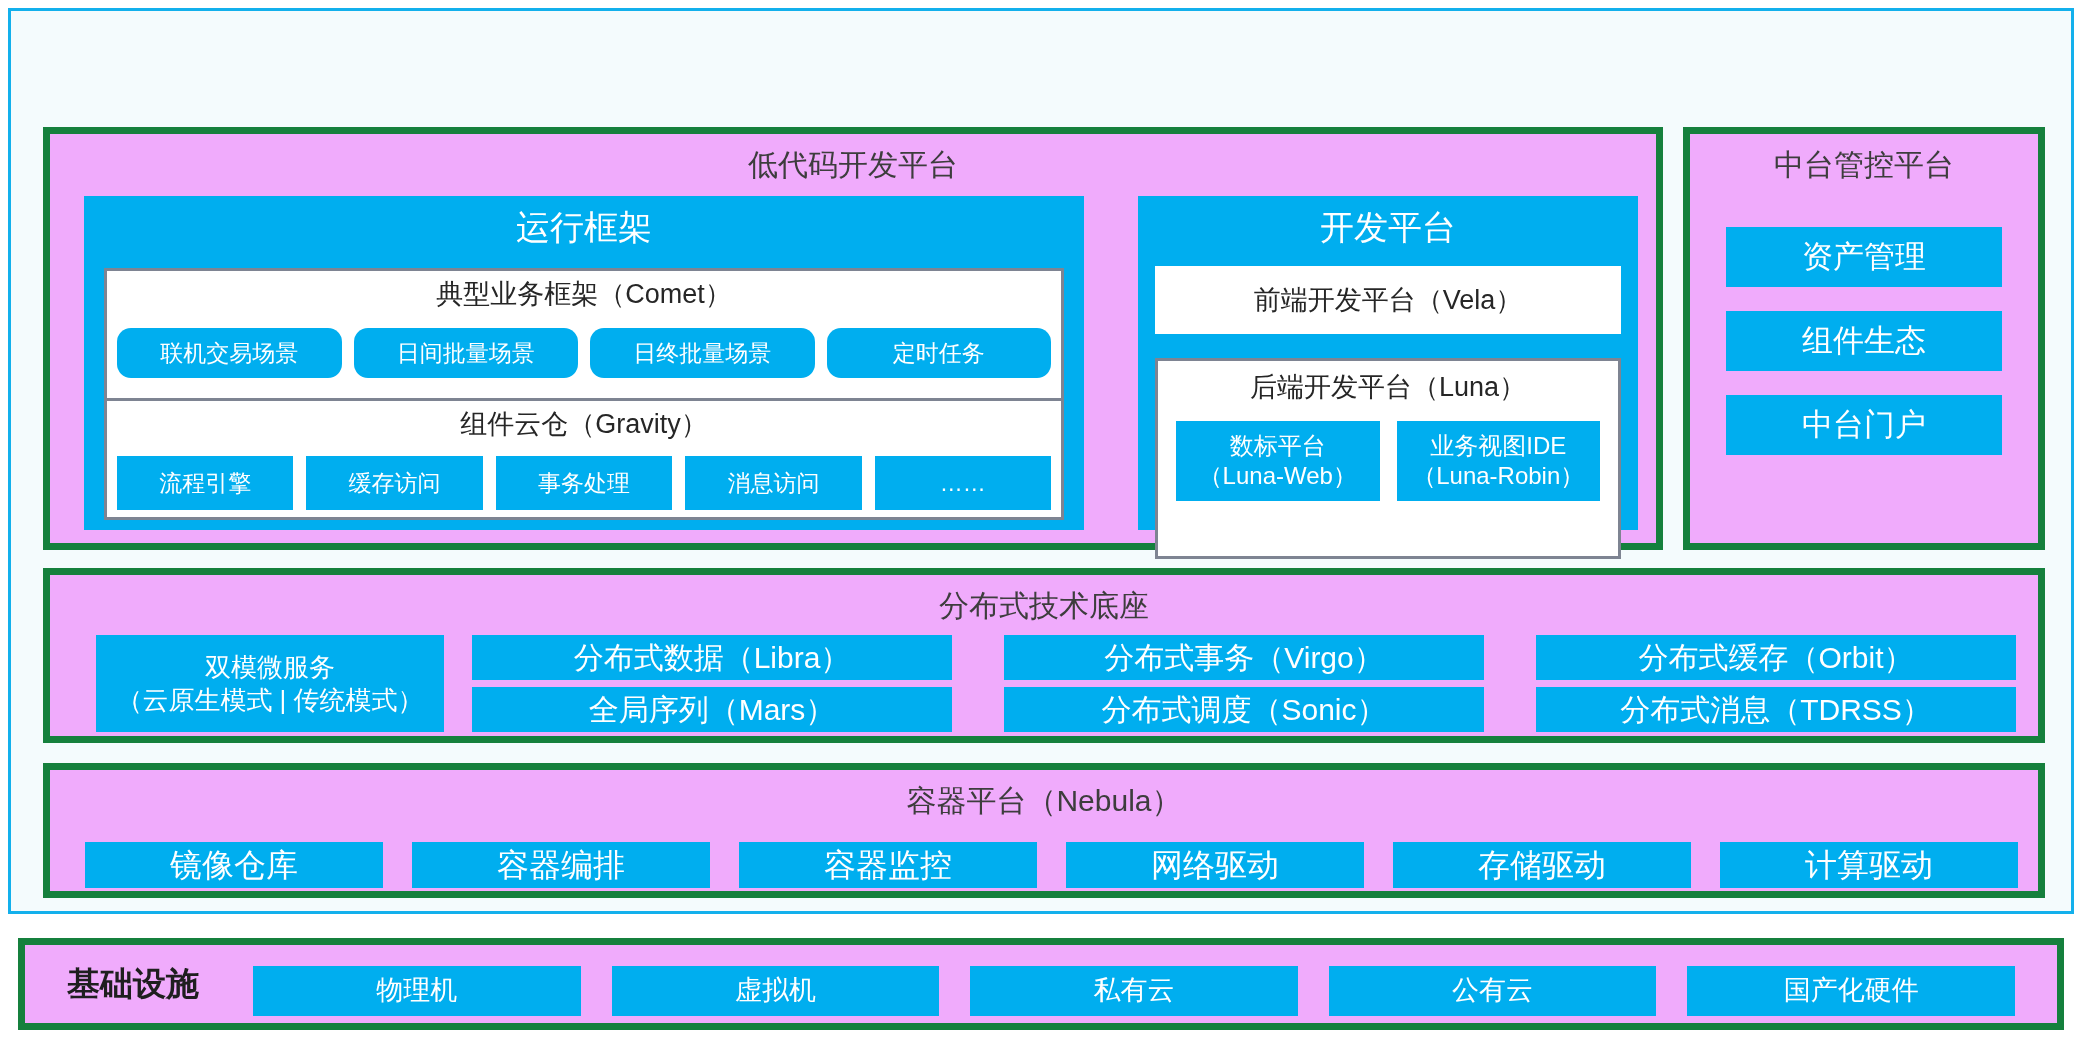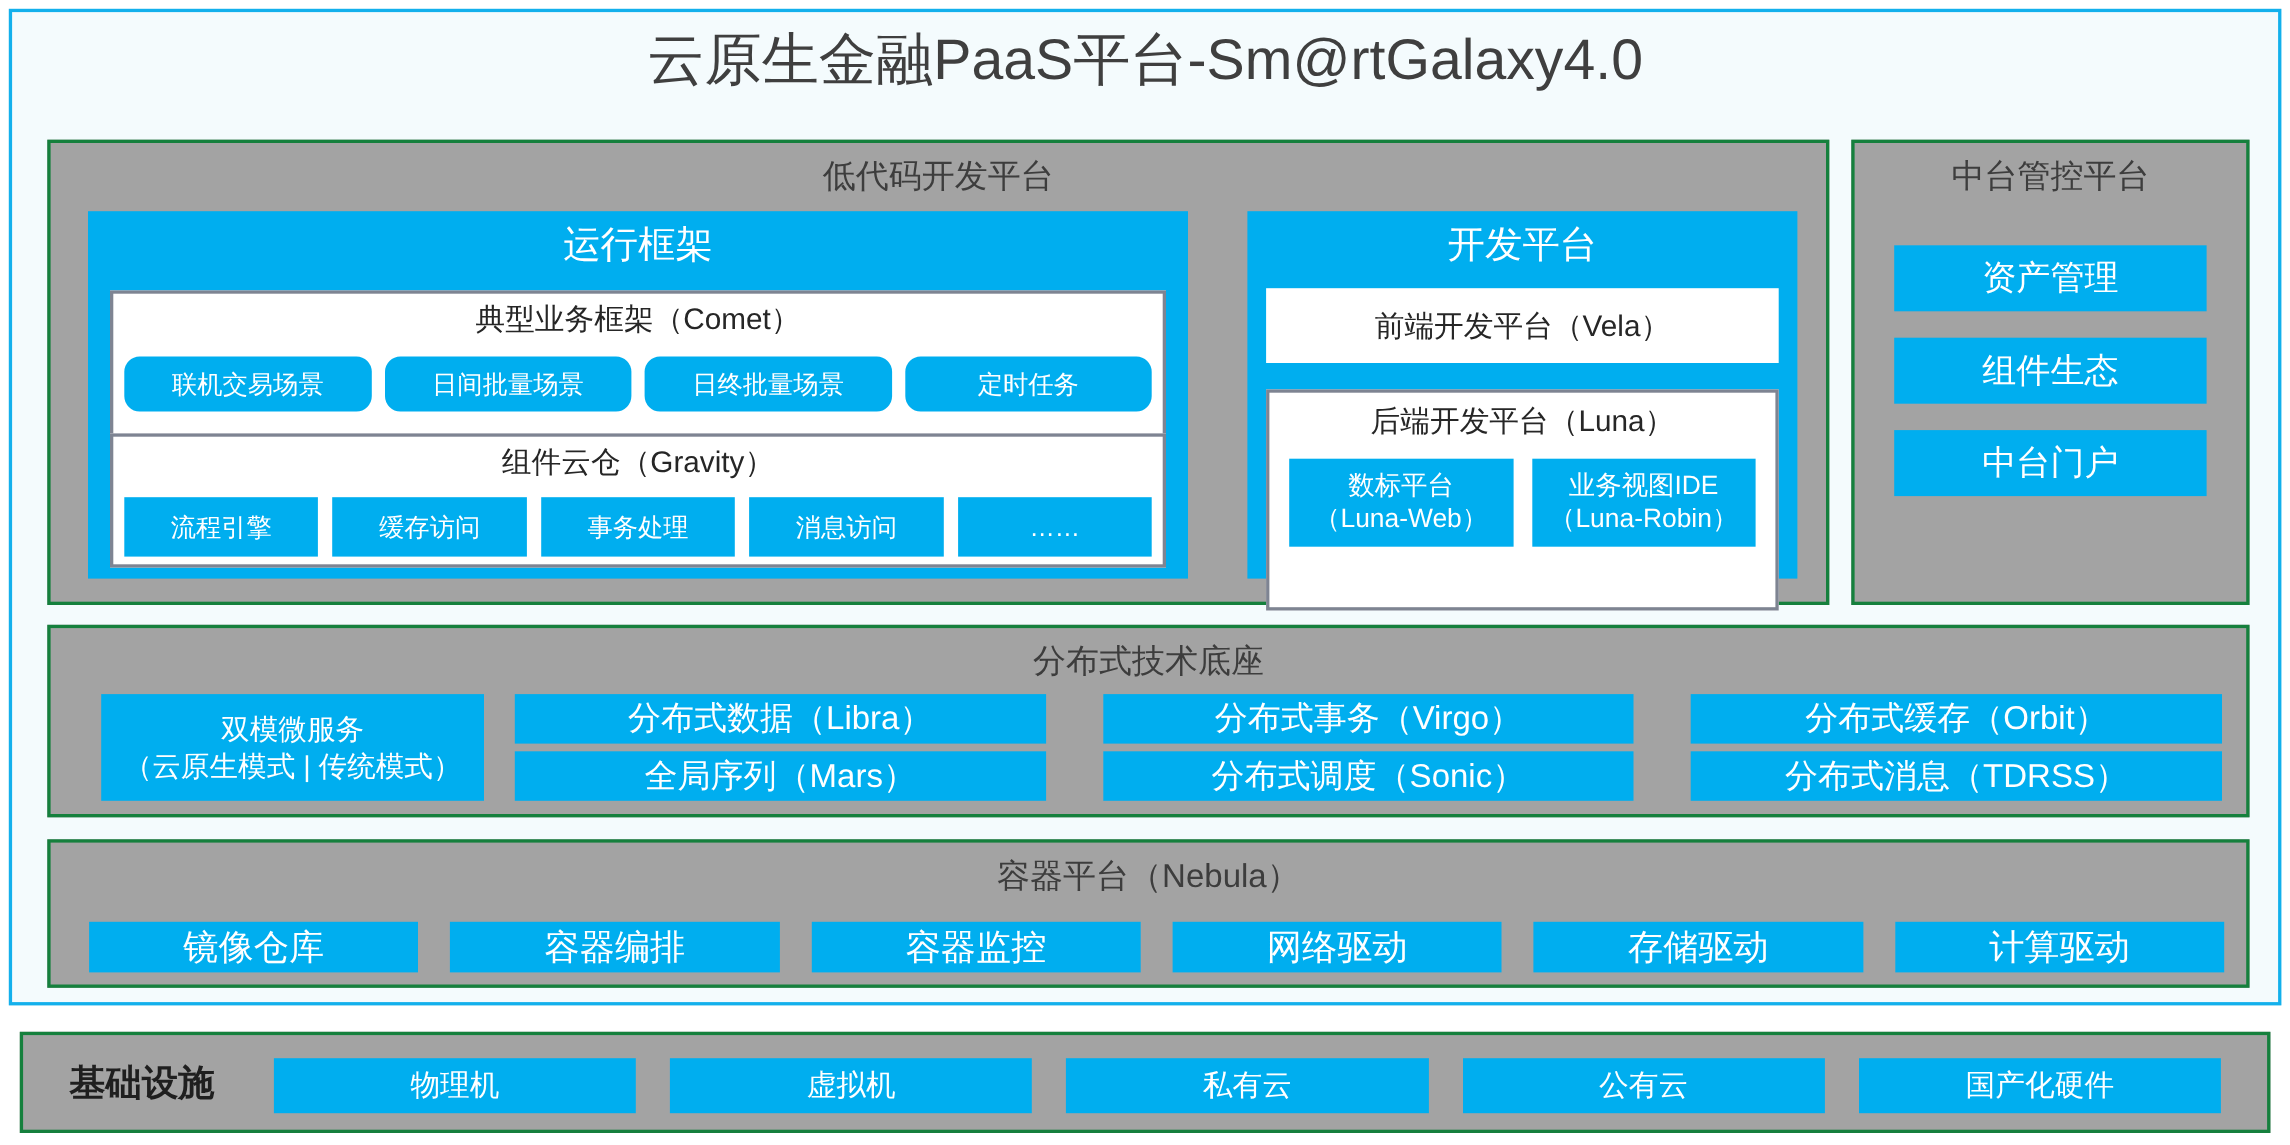--- a/index.html
+++ b/index.html
@@ -16,22 +16,22 @@
 
   
   .frame {
     position: absolute;
     box-sizing: border-box;
     border: 3px solid #13b0ec;
     background: #f4fbfd;
   }
   .panel {
     box-sizing: border-box;
-    border: 3px solid #15803d;
-    background: #a3a3a3;
+    border: 7px solid #15803d;
+    background: #f0abfc;
   }
   .panel-title {
     text-align: center;
     color: #3d3d3d;
     font-size: 30px;
     line-height: 1;
     padding-top: 16px;
     padding-bottom: 14px;
     white-space: nowrap;
   }
@@ -210,21 +210,20 @@
     left: 228px; right: 42px; top: 21px; height: 50px;
     display: flex; gap: 31px;
   }
   #infra-tiles .tile { flex: 1 1 0; font-size: 27px; }
 </style>
 </head>
 <body>
 
 <div class="frame" id="outer-frame">
 
-  <div id="main-title">云原生金融PaaS平台-Sm@rtGalaxy4.0</div>
 
   <div class="panel" id="lowcode-panel">
     <div class="panel-title">低代码开发平台</div>
 
     <div class="blue-block" id="runtime-framework">
       <div class="blue-title">运行框架</div>
 
       <div class="white-card" id="comet-card">
         <div class="white-card-title">典型业务框架（Comet）</div>
         <div id="comet-tiles">

